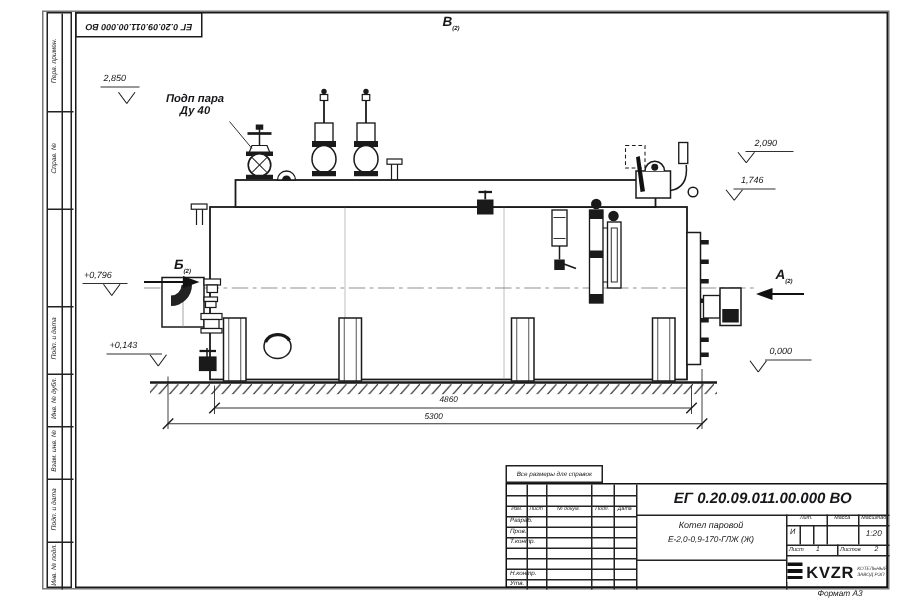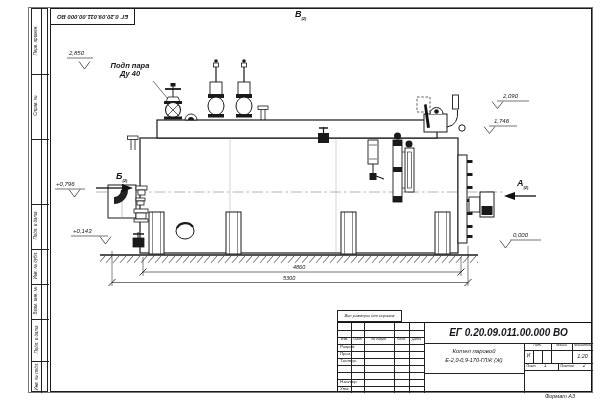--- a/index.html
+++ b/index.html
@@ -350,17 +350,25 @@
     <div class="lbl" style="left:213px;top:21px;width:21px;font-size:3.6px;text-align:center;">Масса</div>
     <div class="lbl" style="left:234px;top:21px;width:21px;font-size:3.6px;text-align:center;">Масштаб</div>
     <div class="lbl" style="left:186px;top:30px;width:9px;font-size:5px;text-align:center;">И</div>
     <div class="lbl" style="left:234px;top:30px;width:21px;font-size:5.5px;text-align:center;">1:20</div>
 
     <div class="lbl" style="left:188px;top:41px;font-size:3.8px;">Лист</div>
     <div class="lbl" style="left:206px;top:40.5px;font-size:4.5px;">1</div>
     <div class="lbl" style="left:222px;top:41px;font-size:3.8px;">Листов</div>
     <div class="lbl" style="left:245px;top:40.5px;font-size:4.5px;">2</div>
 
+    <div class="logo-row">
+      <div class="logo-bars"></div>
+      <span class="logo-kvzr">KVZR</span>
+      <span class="logo-sub">
+        <span>КОТЕЛЬНЫЙ</span>
+        <span>ЗАВОД РЭП</span>
+      </span>
+    </div>
   </div>
 
   <div class="lbl" style="left:528px;top:393px;width:64px;font-size:5.5px;text-align:center;">Формат А3</div>
 
 </div>
 
 </body></html>

